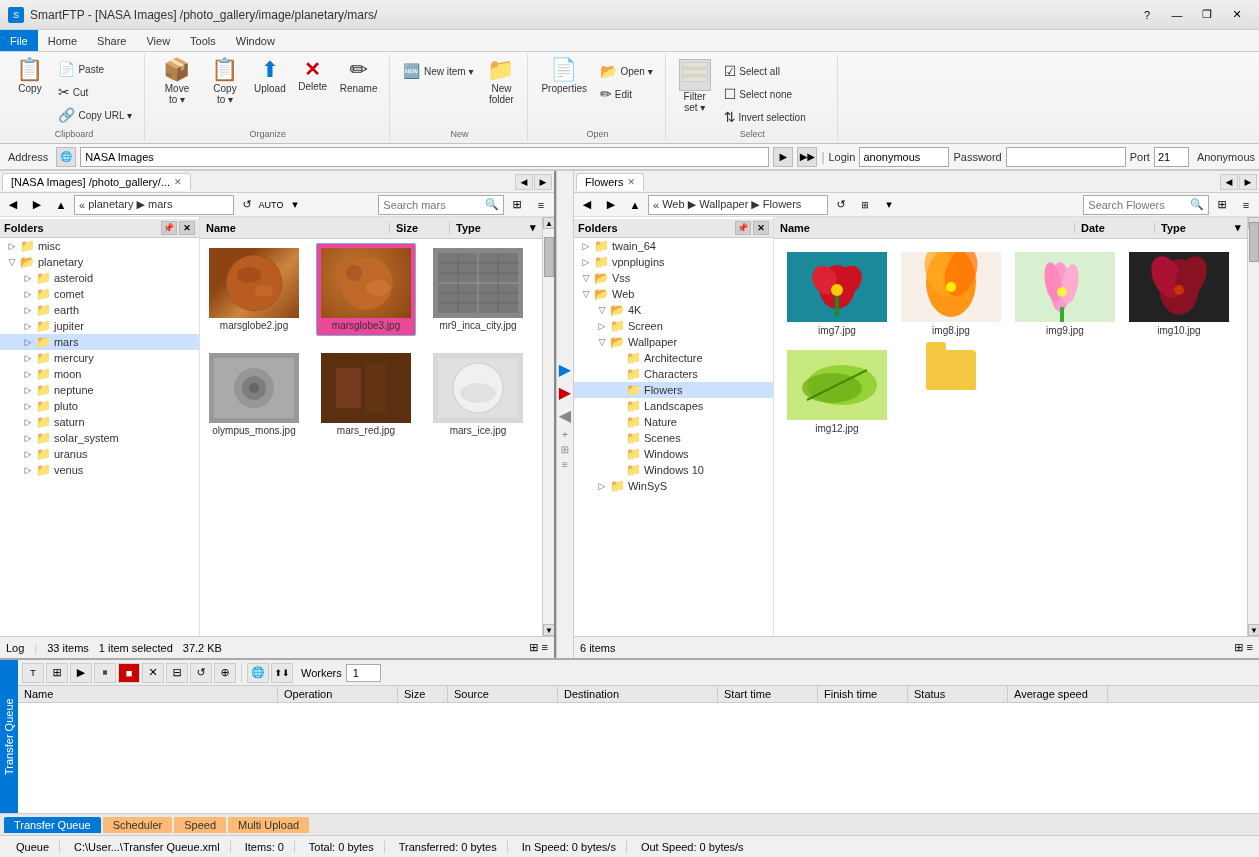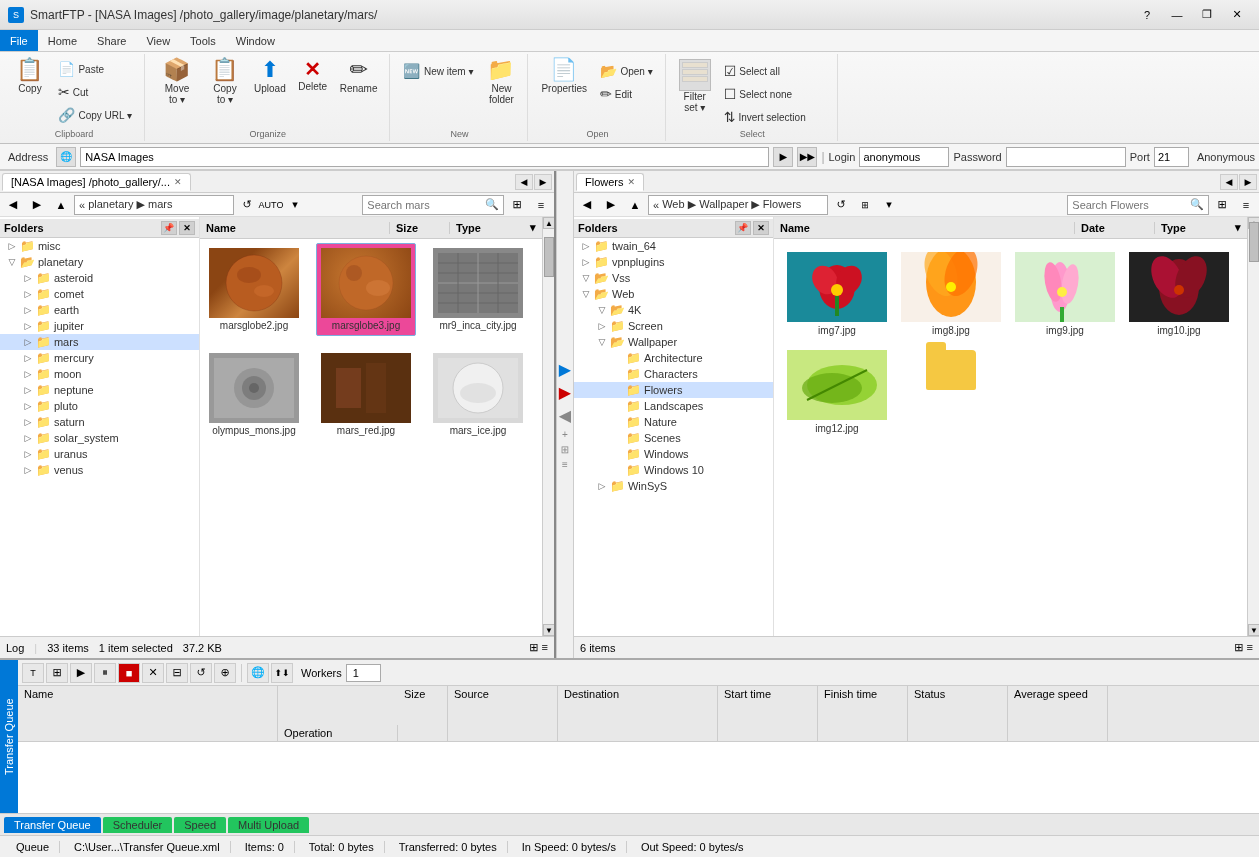--- a/index.html
+++ b/index.html
@@ -182,21 +182,21 @@
       display: flex; align-items: center;
       min-width: 120px;
     }
     .search-box {
       margin-left: auto;
       display: flex; align-items: center;
       border: 1px solid #aaa;
       background: white;
       height: 20px;
       padding: 0 4px;
-      gap: 18px;
+      gap: 2px;
     }
     .search-box input {
       border: none; outline: none; font-size: 11px;
       width: 100px; background: transparent;
     }
 
     
     .panel-content {
       display: flex;
       flex: 1;
@@ -316,21 +316,21 @@
       padding: 0 4px;
       border-top: 1px solid #ccc;
     }
     .bottom-tab {
       padding: 2px 10px;
       font-size: 11px;
       cursor: pointer;
       border-radius: 2px 2px 0 0;
     }
     .bottom-tab.active { background: #0078d7; color: white; }
-    .bottom-tab:not(.active) { background: #22c55e; color: #333; }
+    .bottom-tab:not(.active) { background: #fdba74; color: #333; }
 
     
     .bottom-status {
       background: #f0f0f0;
       height: 22px;
       display: flex;
       align-items: center;
       padding: 0 6px;
       border-top: 1px solid #ccc;
       font-size: 11px;
@@ -1117,21 +1117,21 @@
         <div class="transfer-btn" style="font-size:9px;">⬆⬇</div>
         <span style="font-size:11px;margin-left:6px;">Workers</span>
         <div style="display:flex;flex-direction:column;margin-left:2px;">
           <input type="number" value="1" style="width: 35px; height: 18px; font-size: 11px; border: 1px solid rgb(170, 170, 170); text-align: center;">
         </div>
       </div>
 
       <div class="transfer-content">
         <div class="t-header">
           <span class="t-cell" style="width:260px;">Name</span>
-          <span class="t-cell" style="width:120px;margin-top:39px;">Operation</span>
+          <span class="t-cell" style="width:120px;">Operation</span>
           <span class="t-cell" style="width:50px;">Size</span>
           <span class="t-cell" style="width:110px;">Source</span>
           <span class="t-cell" style="width:160px;">Destination</span>
           <span class="t-cell" style="width:100px;">Start time</span>
           <span class="t-cell" style="width:90px;">Finish time</span>
           <span class="t-cell" style="width:100px;">Status</span>
           <span class="t-cell" style="width:100px;">Average speed</span>
         </div>
         <div class="t-rows"></div>
       </div>

